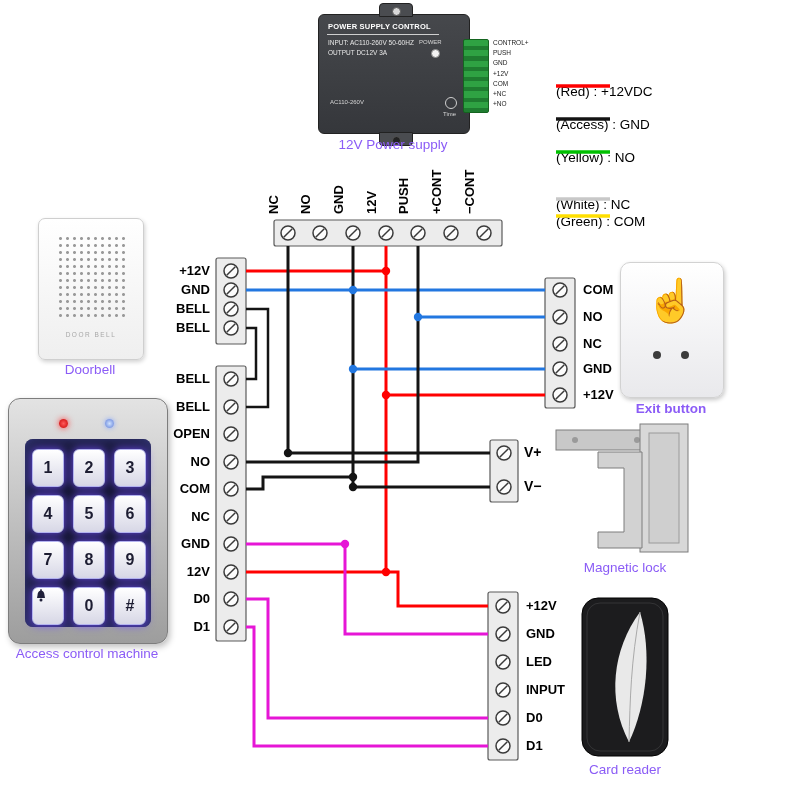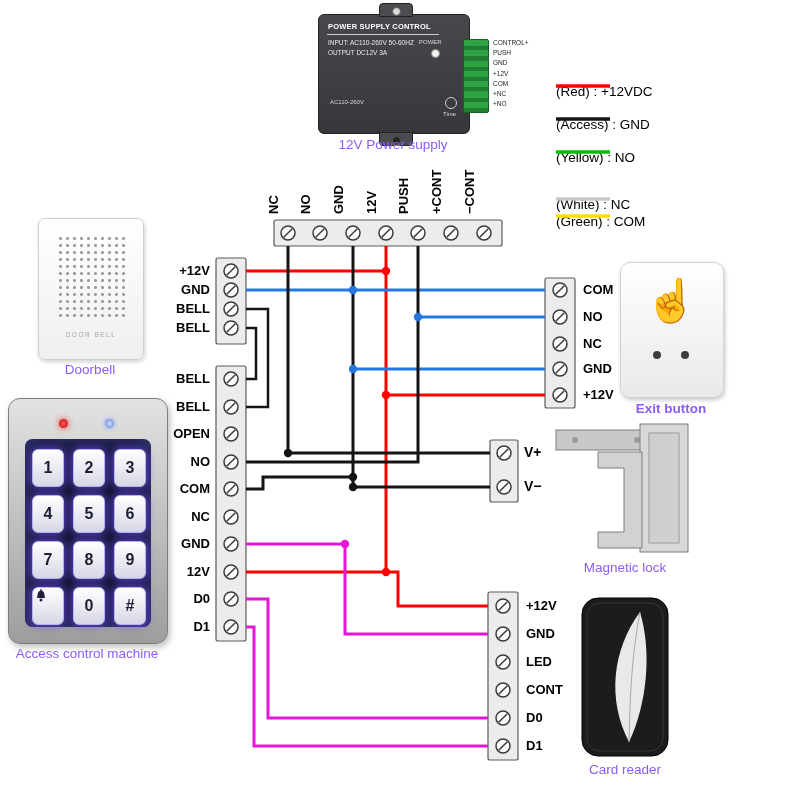--- a/index.html
+++ b/index.html
@@ -261,21 +261,21 @@
   <div class="tl" style="left:583px;top:336px;">NC</div>
   <div class="tl" style="left:583px;top:361px;">GND</div>
   <div class="tl" style="left:583px;top:387px;">+12V</div>
 
   <div class="tl tlb" style="left:524px;top:444px;">V+</div>
   <div class="tl tlb" style="left:524px;top:478px;">V−</div>
 
   <div class="tl" style="left:526px;top:598px;">+12V</div>
   <div class="tl" style="left:526px;top:626px;">GND</div>
   <div class="tl" style="left:526px;top:654px;">LED</div>
-  <div class="tl" style="left:526px;top:682px;">CONT</div>
+  <div class="tl" style="left:526px;top:682px;">INPUT</div>
   <div class="tl" style="left:526px;top:710px;">D0</div>
   <div class="tl" style="left:526px;top:738px;">D1</div>
 
   <div class="bell">
     <div class="bell-grid"></div>
     <div class="bell-eng">DOOR BELL</div>
   </div>
   <div class="cap" style="left:38px;top:362px;width:104px;">Doorbell</div>
 
   <div class="acm">

